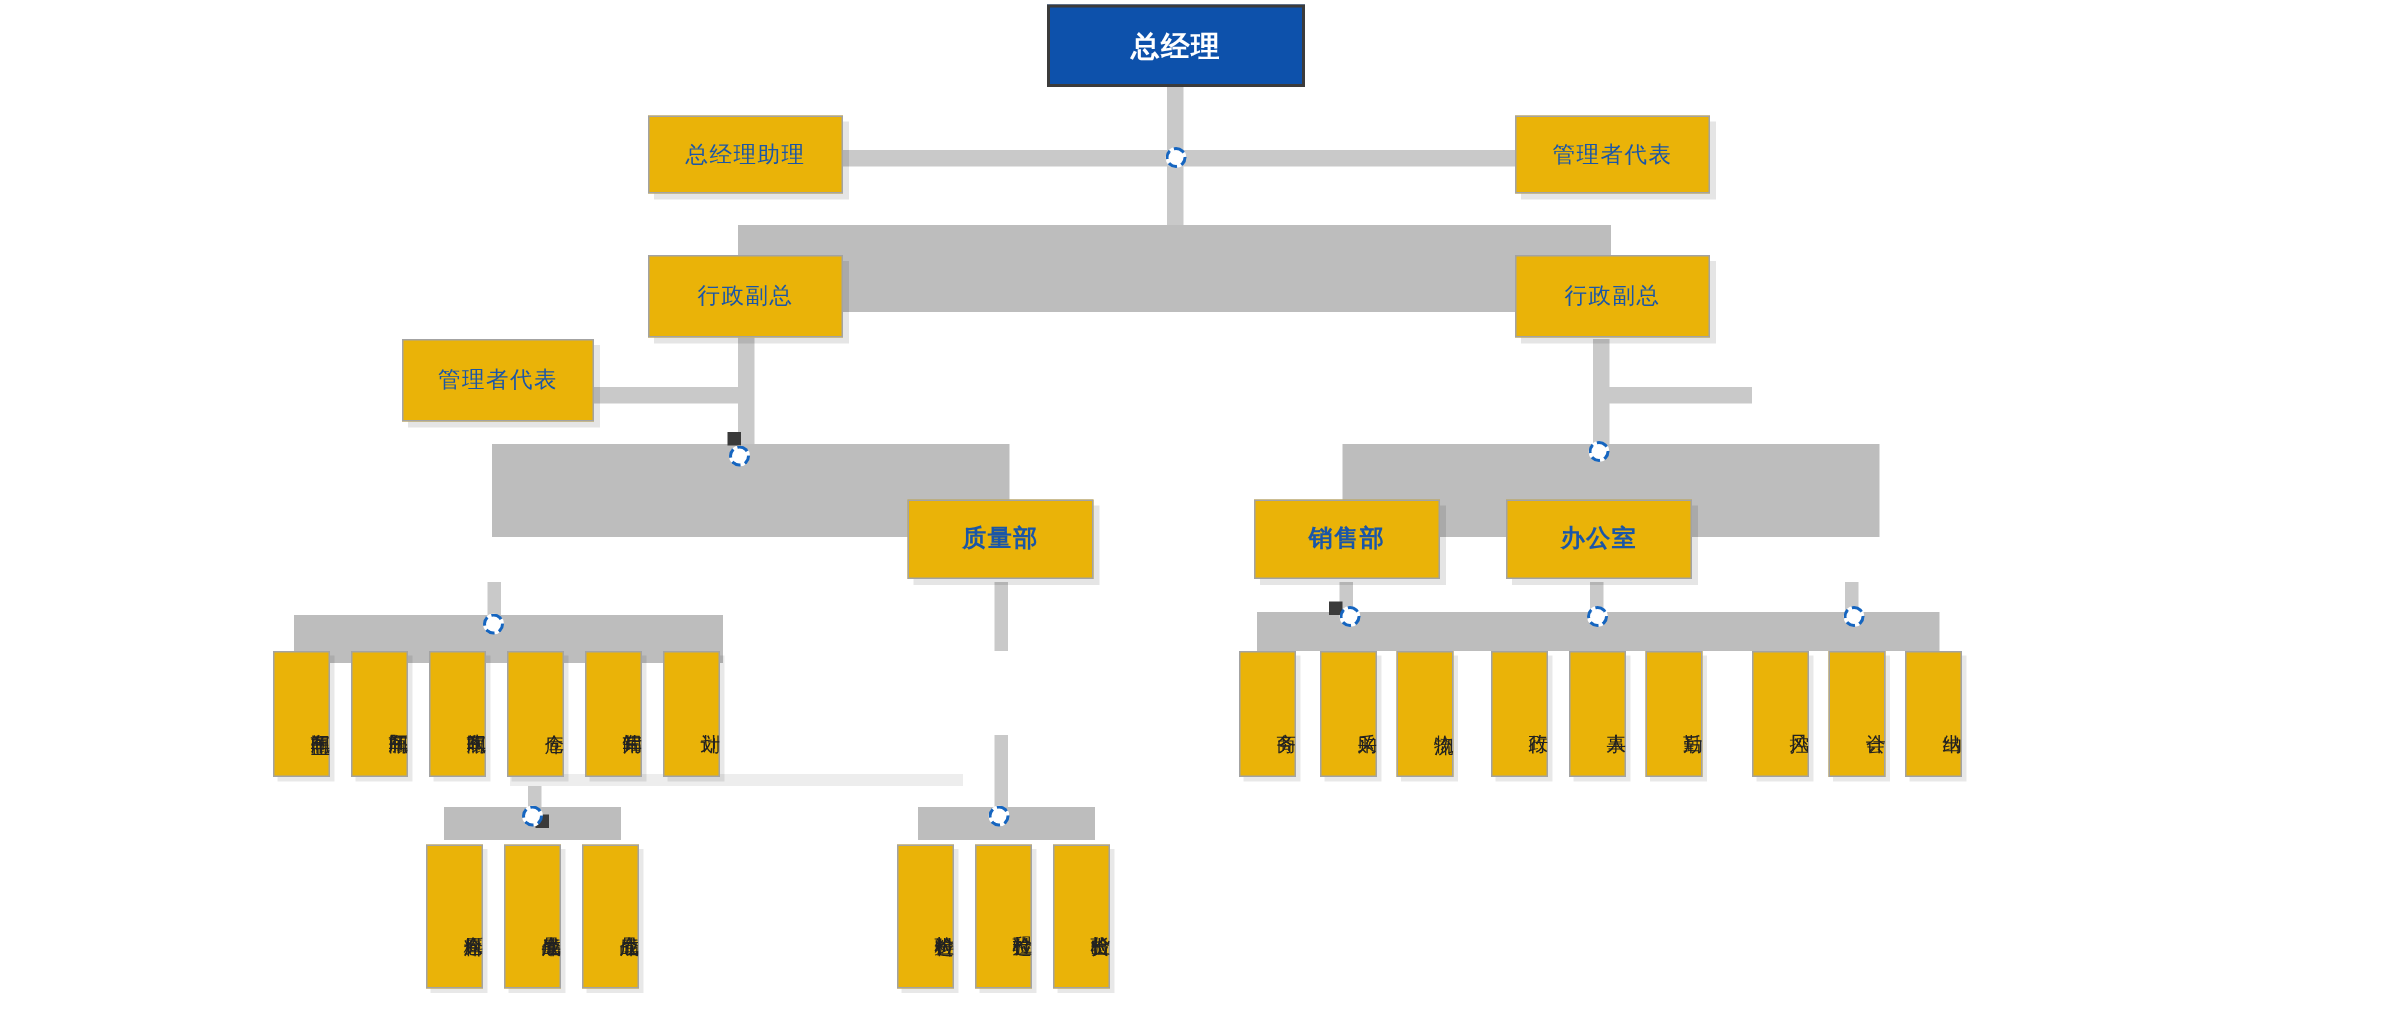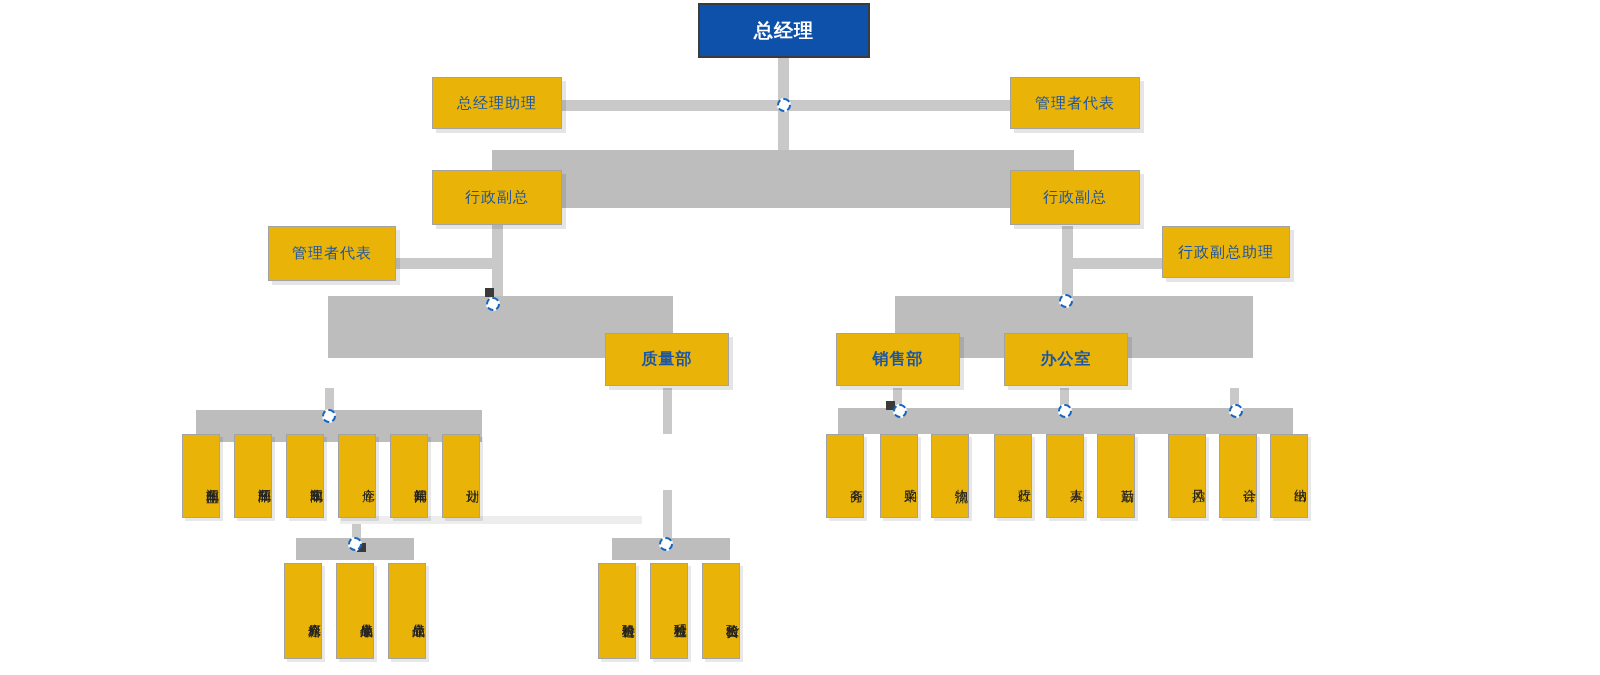--- a/index.html
+++ b/index.html
@@ -137,23 +137,20 @@
   </div>
 
   <div class="node" style="left:1010px; top:170px; width:130px; height:55px;text-align:center;">
     <span>行政副总</span>
   </div>
 
   <div class="node" style="left:268px; top:226px; width:128px; height:55px;">
     <span>管理者代表</span>
   </div>
 
-  <div class="node" style="left:1162px; top:226px; width:128px; height:52px;">
-    <span>行政副总助理</span>
-  </div>
 
 
   <div class="node dept" style="left:605px; top:333px; width:124px; height:53px;">
     <span>质量部</span>
   </div>
 
 
   <div class="node dept" style="left:836px; top:333px; width:124px; height:53px;">
     <span>销售部</span>
   </div>

